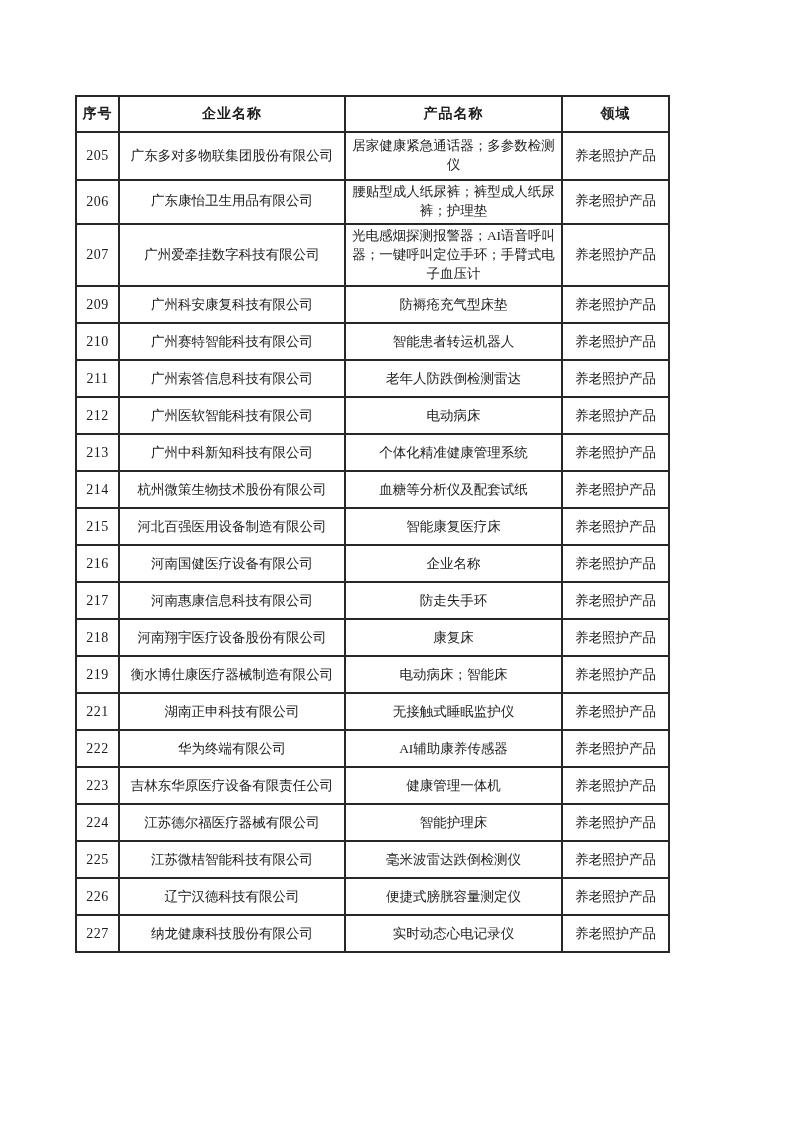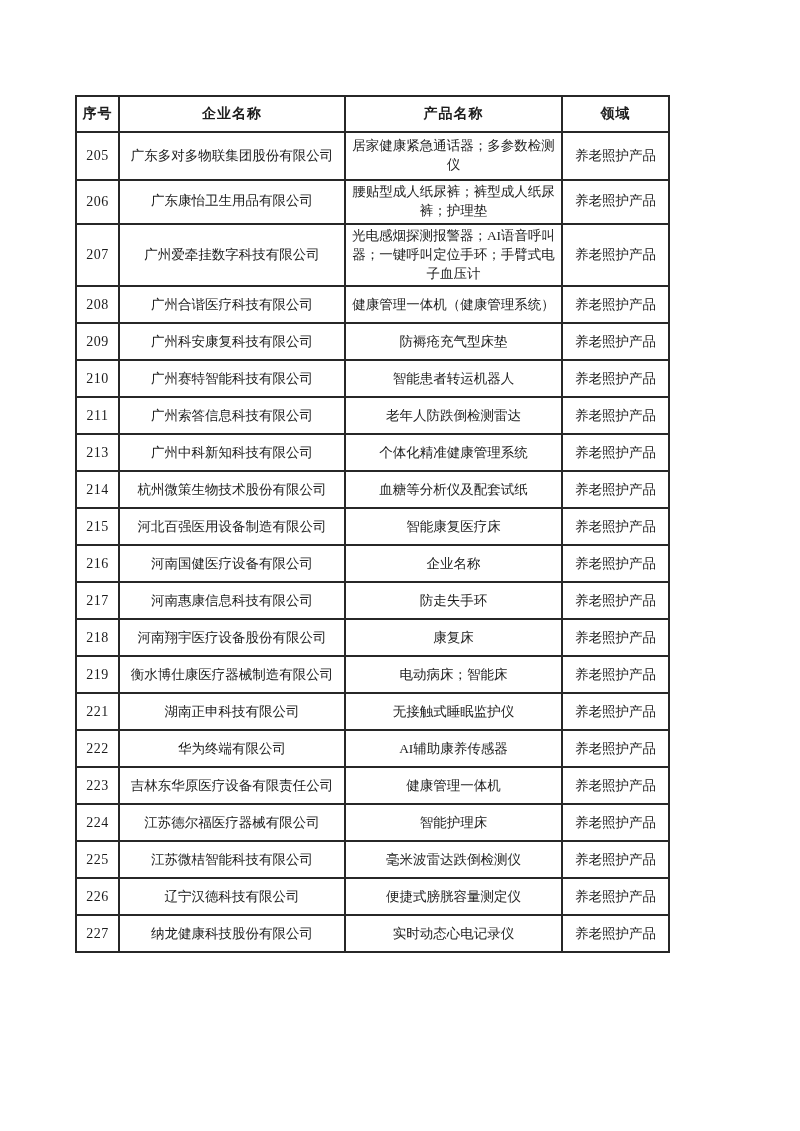--- a/index.html
+++ b/index.html
@@ -87,41 +87,41 @@
           <td class="cell-product">腰贴型成人纸尿裤；裤型成人纸尿裤；护理垫</td>
           <td class="cell-field">养老照护产品</td>
         </tr>
         <tr>
           <td class="cell-no">207</td>
           <td class="cell-company">广州爱牵挂数字科技有限公司</td>
           <td class="cell-product">光电感烟探测报警器；AI语音呼叫器；一键呼叫定位手环；手臂式电子血压计</td>
           <td class="cell-field">养老照护产品</td>
         </tr>
         <tr>
-          <td class="cell-no">208</td>
-          <td class="cell-company">广州合谐医疗科技有限公司</td>
-          <td class="cell-product">健康管理一体机（健康管理系统）</td>
-          <td class="cell-field">养老照护产品</td>
-        </tr>
-        <tr>
           <td class="cell-no">209</td>
           <td class="cell-company">广州科安康复科技有限公司</td>
           <td class="cell-product">防褥疮充气型床垫</td>
           <td class="cell-field">养老照护产品</td>
         </tr>
         <tr>
           <td class="cell-no">210</td>
           <td class="cell-company">广州赛特智能科技有限公司</td>
           <td class="cell-product">智能患者转运机器人</td>
           <td class="cell-field">养老照护产品</td>
         </tr>
         <tr>
           <td class="cell-no">211</td>
           <td class="cell-company">广州索答信息科技有限公司</td>
           <td class="cell-product">老年人防跌倒检测雷达</td>
+          <td class="cell-field">养老照护产品</td>
+        </tr>
+        <tr>
+          <td class="cell-no">212</td>
+          <td class="cell-company">广州医软智能科技有限公司</td>
+          <td class="cell-product">电动病床</td>
           <td class="cell-field">养老照护产品</td>
         </tr>
         <tr>
           <td class="cell-no">213</td>
           <td class="cell-company">广州中科新知科技有限公司</td>
           <td class="cell-product">个体化精准健康管理系统</td>
           <td class="cell-field">养老照护产品</td>
         </tr>
         <tr>
           <td class="cell-no">214</td>

